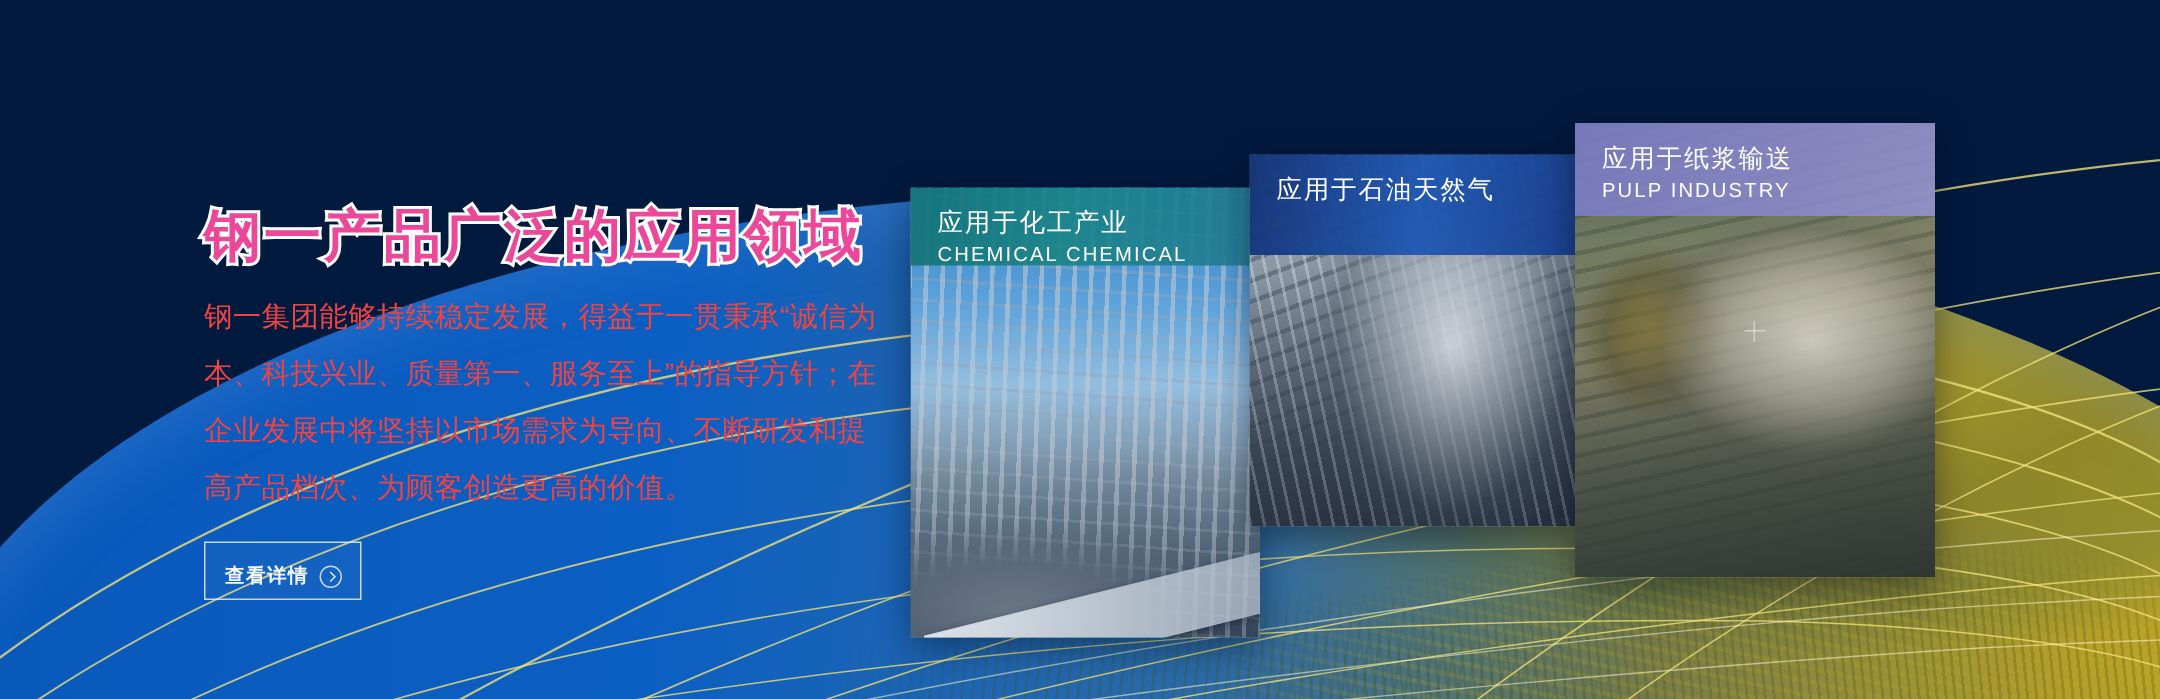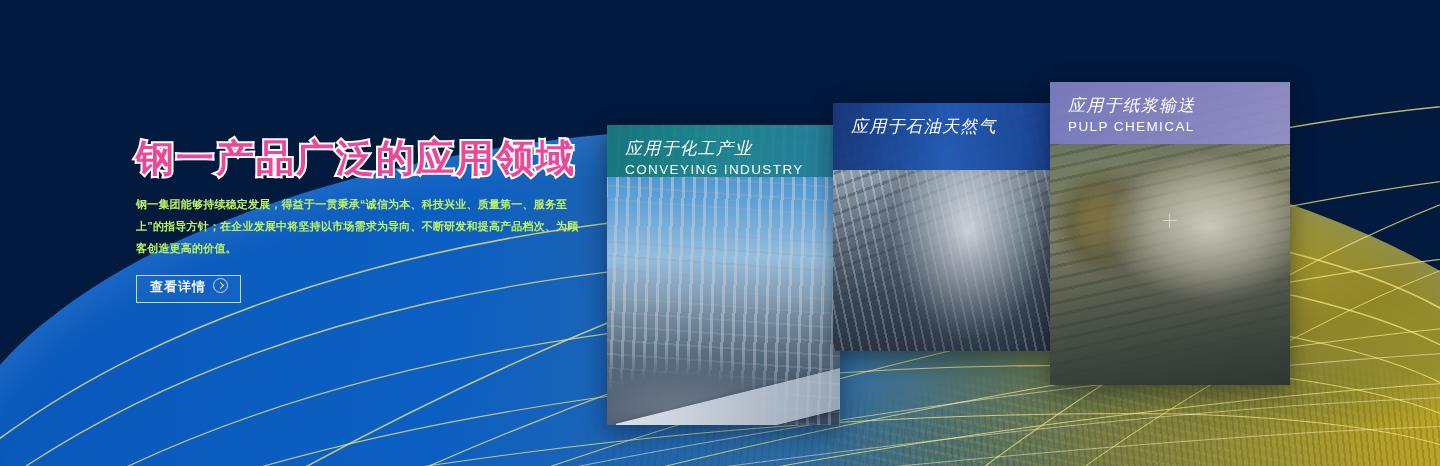--- a/index.html
+++ b/index.html
@@ -78,33 +78,33 @@
     font-weight:bold;
     letter-spacing:2px;
     line-height:1.08;
     color:#ec4899;
     -webkit-text-stroke:4px #ffffff;
     paint-order:stroke fill;
     white-space:nowrap;
   }
   .subcopy {
     margin-top:14px;
-    font-size:11px;
+    font-size:19px;
     line-height:2.0;
-    color:#bef264;
-    font-weight:bold;
+    color:#ef4444;
+    font-weight:normal;
     letter-spacing:0.2px;
     width:452px;
   }
   .cta {
     display:inline-flex;
-    align-items:flex-start;
+    align-items:center;
     gap:7px;
     margin-top:16px;
-    padding:2px 12px 6px 13px;
+    padding:13px 12px 6px 13px;
     border:1px solid rgba(228,236,246,0.85);
     background:rgba(255,255,255,0.04);
     color:#f2f6fb;
     font-size:13px;
     font-weight:bold;
     letter-spacing:1px;
     cursor:pointer;
     text-decoration:none;
   }
   .cta-arrow {
@@ -130,21 +130,21 @@
     overflow:hidden;
     box-shadow:0 6px 22px rgba(0,8,24,0.45);
   }
   .card-photo { position:absolute; inset:0; }
   .card-cap {
     position:absolute;
     left:0; right:0; top:0;
     padding:13px 16px 14px 18px;
     color:#ffffff;
   }
-  .cap-cn { font-size:17px; line-height:1.25; letter-spacing:1.2px;font-style:italic; }
+  .cap-cn { font-size:17px; line-height:1.25; letter-spacing:1.2px; }
   .cap-en { font-size:13.5px; line-height:1.3; letter-spacing:1.4px; margin-top:2px; }
 
   
   #card-chemical { left:607px; top:125px; width:233px; height:300px; }
   #card-chemical .card-cap {
     height:52px;
     background:linear-gradient(100deg, rgba(20,115,120,0.95) 0%, rgba(26,132,136,0.92) 45%, rgba(34,122,150,0.90) 100%);
   }
   #card-chemical .card-photo {
     background:
@@ -247,33 +247,33 @@
       <span>查看详情</span>
       <span class="cta-arrow"></span>
     </a>
   </div>
 
   <div class="card" id="card-chemical">
     <div class="card-photo"></div>
     <div class="photo-acc"></div>
     <div class="card-cap">
       <div class="cap-cn">应用于化工产业</div>
-      <div class="cap-en">CONVEYING INDUSTRY</div>
+      <div class="cap-en">CHEMICAL CHEMICAL</div>
     </div>
   </div>
 
   <div class="card" id="card-oilgas">
     <div class="card-photo"></div>
     <div class="card-cap">
       <div class="cap-cn">应用于石油天然气</div>
     </div>
   </div>
 
   <div class="card" id="card-pulp">
     <div class="card-photo"></div>
     <div class="card-cross"></div>
     <div class="card-cap">
       <div class="cap-cn">应用于纸浆输送</div>
-      <div class="cap-en">PULP CHEMICAL</div>
+      <div class="cap-en">PULP INDUSTRY</div>
     </div>
   </div>
 
 </div>
 
 </body></html>

